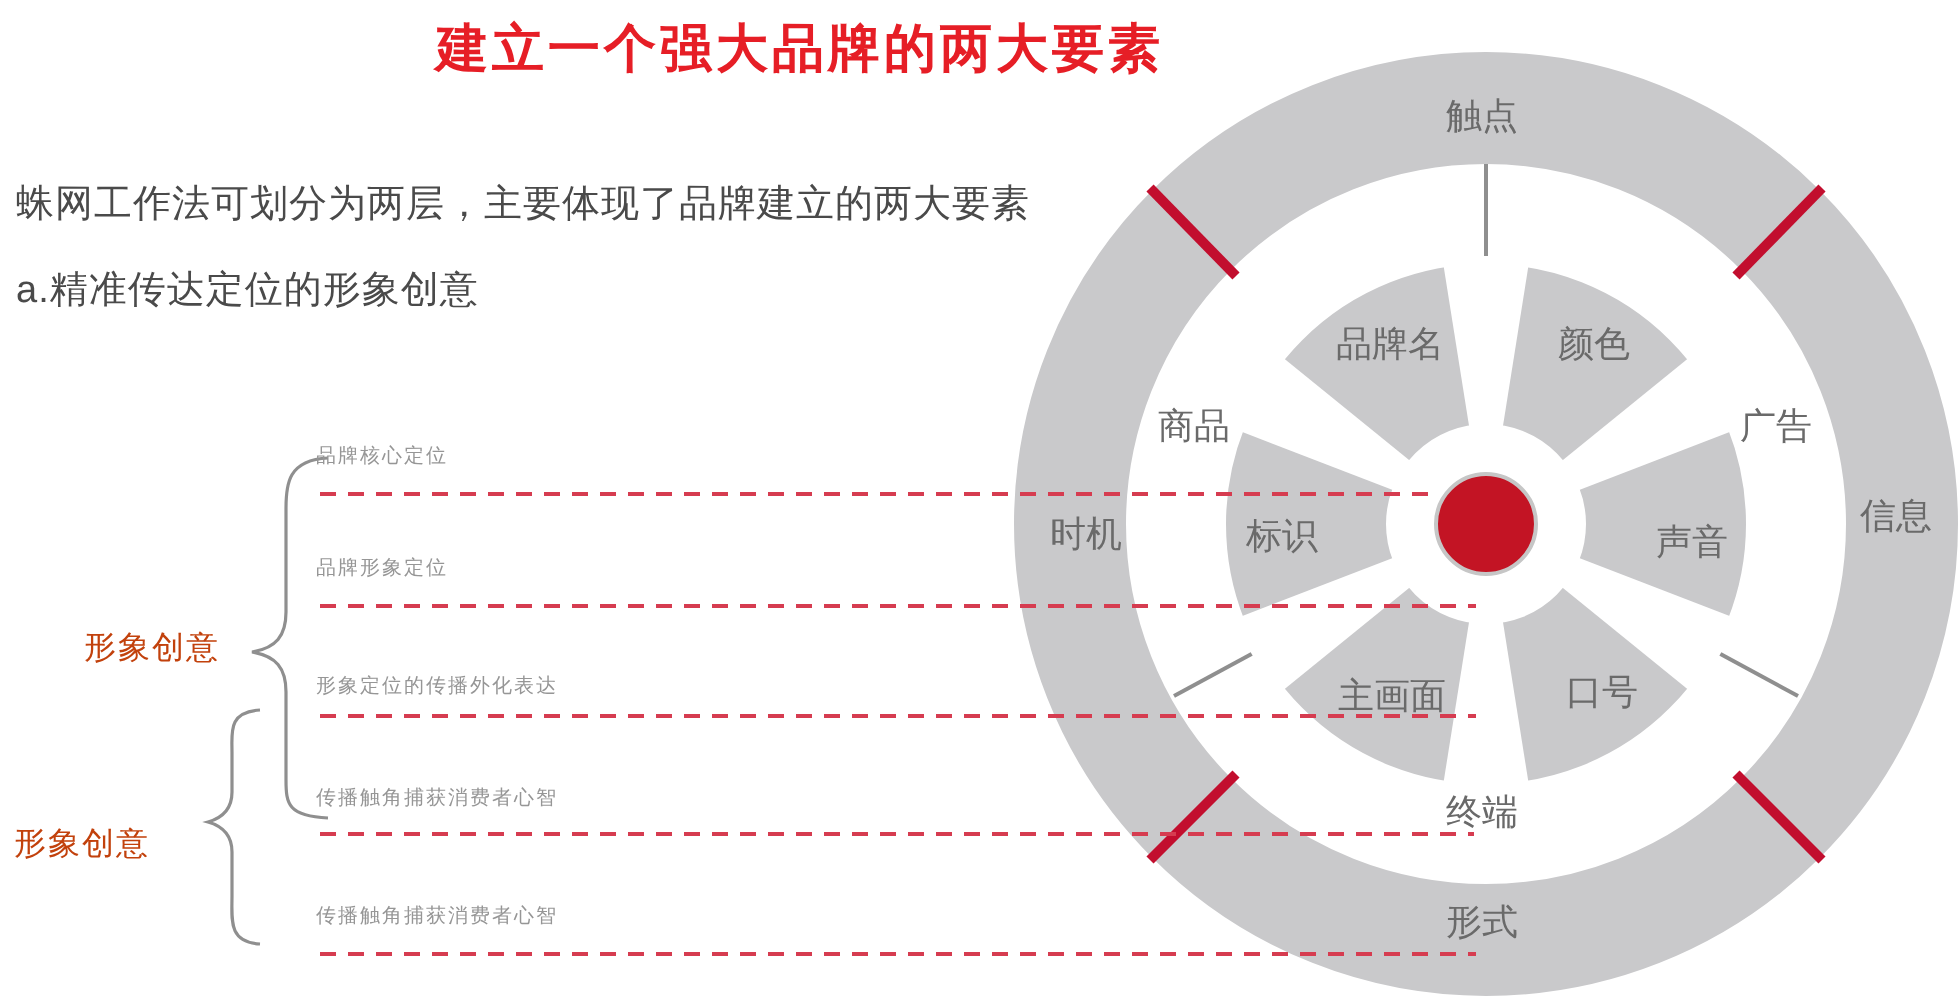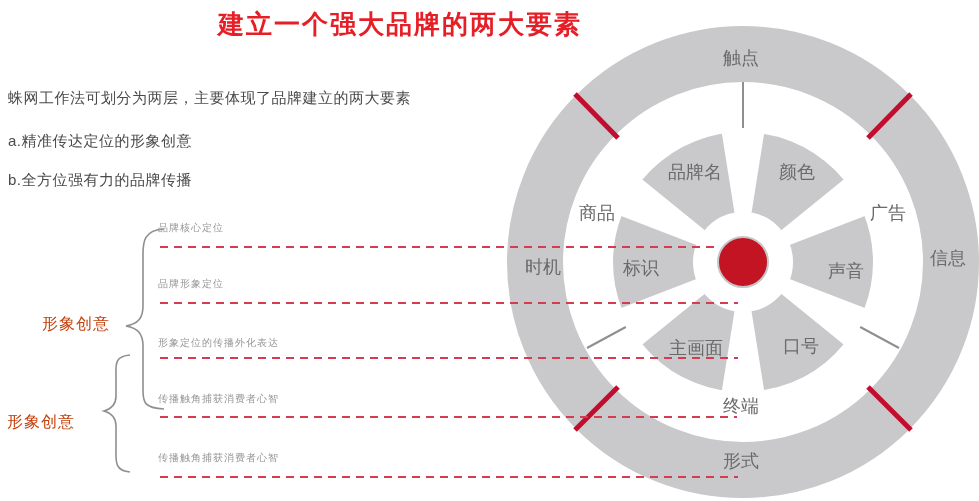--- a/index.html
+++ b/index.html
@@ -1,21 +1,21 @@
 <!DOCTYPE html>
 <html><head>
 <meta charset="utf-8">
 <style>
   html,body{margin:0;padding:0;background:#ffffff;}
   .canvas{position:relative;width:979px;height:501px;background:#fff;overflow:hidden;
           font-family:"Liberation Sans","DejaVu Sans",sans-serif;}
   .abs{position:absolute;}
   .title{left:0;top:7px;width:800px;text-align:center;font-size:26px;font-weight:bold;
          color:#e61e26;letter-spacing:2px;}
-  .intro{left:8px;font-size:15px;color:#4a4a4a;letter-spacing:0.5px;}
+  .intro{left:8px;font-size:19px;color:#4a4a4a;letter-spacing:0.5px;}
   .i1{top:89px;} .i2{top:132px;} .i3{top:171px;}
   .item{left:158px;font-size:10px;color:#969696;letter-spacing:1px;}
   .it0{top:221px;} .it1{top:277px;} .it2{top:336px;} .it3{top:392px;} .it4{top:451px;font-family:Liberation Serif, serif;}
   .dash{height:2px;left:160px;
         background:repeating-linear-gradient(90deg,#d63c50 0 8px,transparent 8px 14px);}
   .d0{top:246px;width:555px;} .d1{top:302px;width:578px;} .d2{top:357px;width:578px;}
   .d3{top:416px;width:577px;} .d4{top:476px;width:578px;}
   .group{font-size:16px;color:#c2410c;letter-spacing:1px;}
   .g0{left:42px;top:314px;} .g1x{left:7px;top:412px;}
   svg text{font-family:"Liberation Sans","DejaVu Sans",sans-serif;font-size:18px;fill:#6a6a6a;}
@@ -74,21 +74,20 @@
 
   <div class="abs dash d0"></div>
   <div class="abs dash d1"></div>
   <div class="abs dash d2"></div>
   <div class="abs dash d3"></div>
   <div class="abs dash d4"></div>
 
   <div class="abs title">建立一个强大品牌的两大要素</div>
   <div class="abs intro i1">蛛网工作法可划分为两层，主要体现了品牌建立的两大要素</div>
   <div class="abs intro i2">a.精准传达定位的形象创意</div>
-  <div class="abs intro i3">b.全方位强有力的品牌传播</div>
 
   <div class="abs group g0">形象创意</div>
   <div class="abs group g1x">形象创意</div>
 
   <div class="abs item it0">品牌核心定位</div>
   <div class="abs item it1">品牌形象定位</div>
   <div class="abs item it2">形象定位的传播外化表达</div>
   <div class="abs item it3">传播触角捕获消费者心智</div>
   <div class="abs item it4">传播触角捕获消费者心智</div>
 

